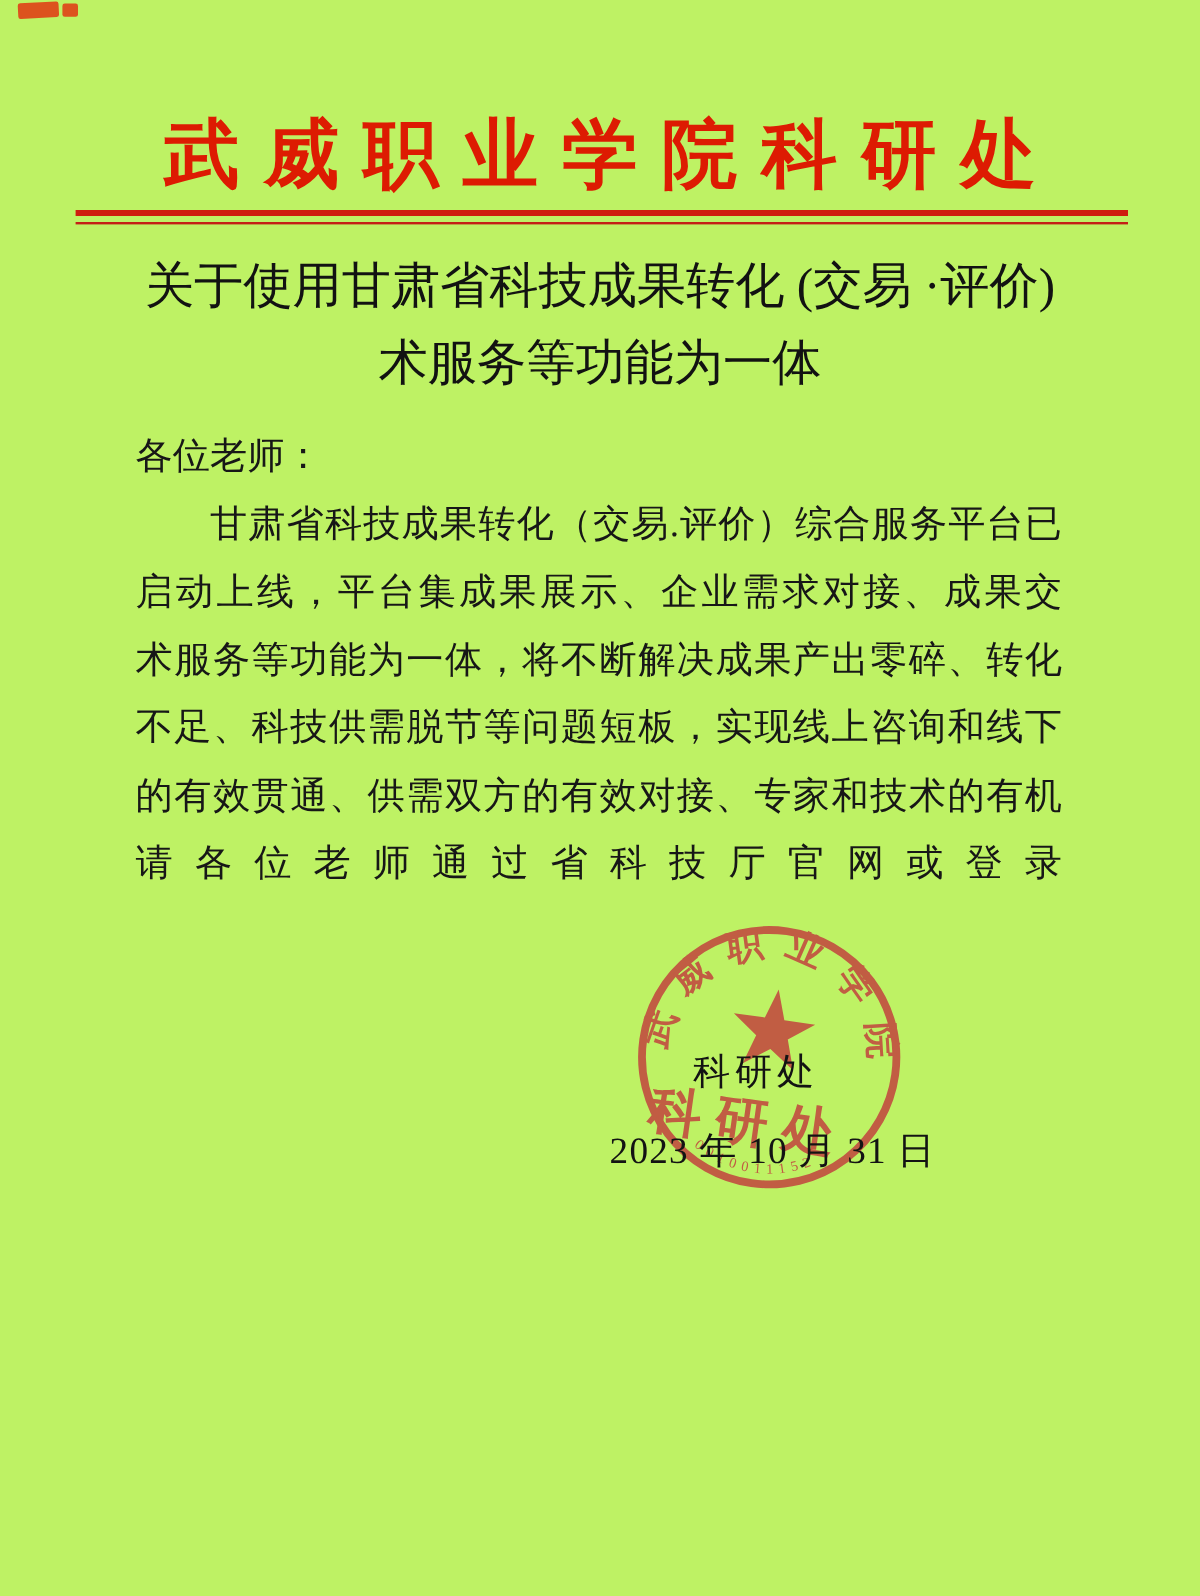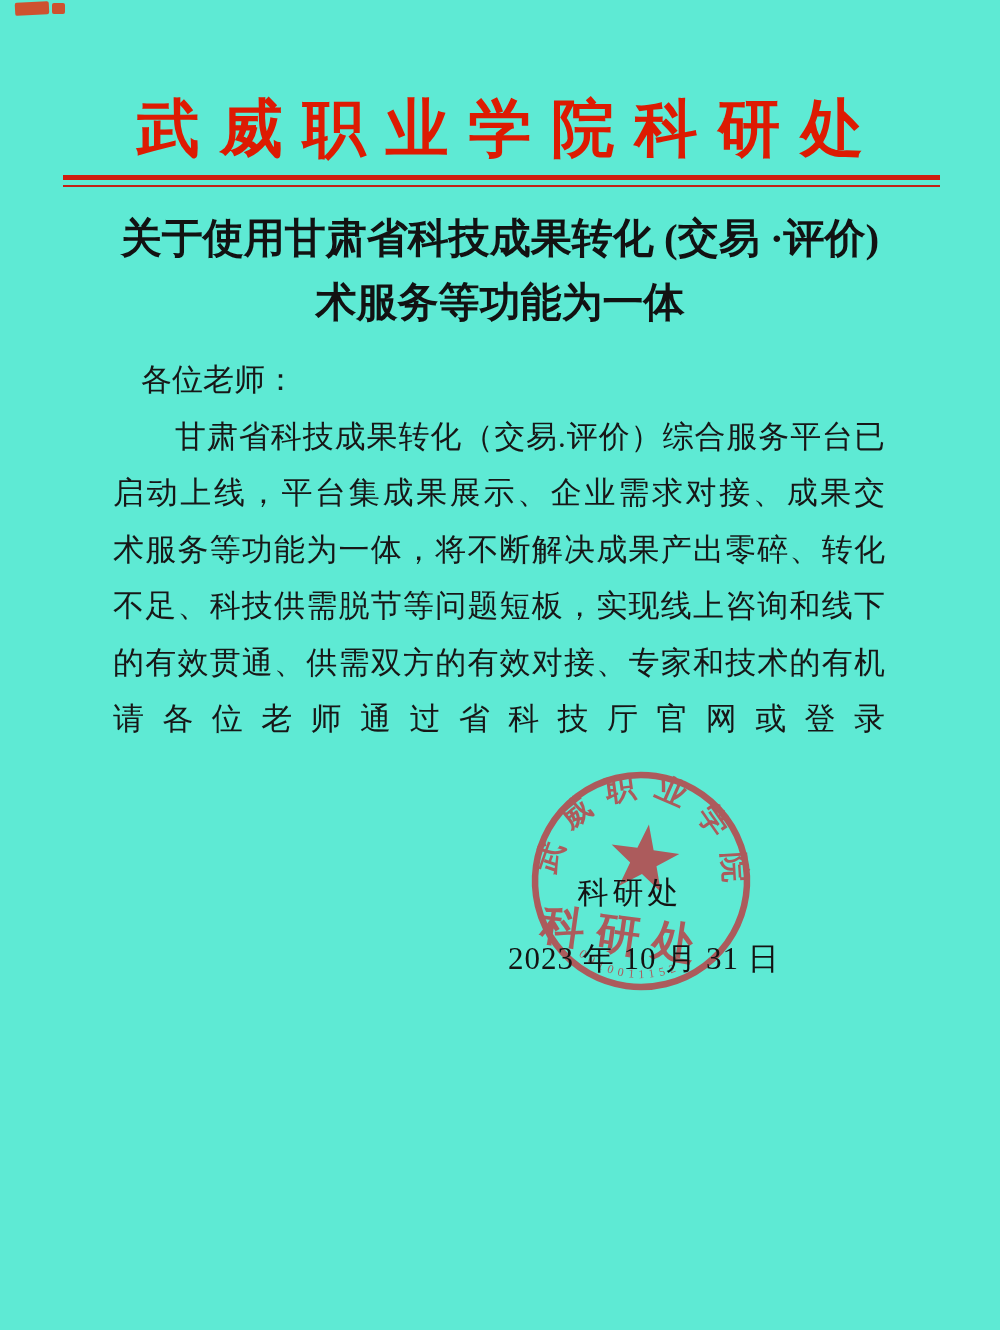--- a/index.html
+++ b/index.html
@@ -1,21 +1,21 @@
 <!DOCTYPE html>
 <html><head>
 <meta charset="utf-8">
 <style>
   html, body { margin: 0; padding: 0; background: #e9e9e9; }
   .page {
     position: relative;
     width: 1000px;
     height: 1330px;
     margin: 0 auto;
-    background: #5eead4;
+    background: #bef264;
     font-family: "Liberation Serif", "DejaVu Serif", serif;
     overflow: hidden;
   }
   
   .artifact { position: absolute; background: #e23712; opacity: 0.85; border-radius: 2px; }
   .artifact-1 { left: 15px; top: 2px; width: 34px; height: 13px; transform: rotate(-3deg); }
   .artifact-2 { left: 52px; top: 3px; width: 13px; height: 11px; }
 
   .letterhead {
     position: absolute;
@@ -31,40 +31,40 @@
   .rule { position: absolute; left: 63px; width: 877px; }
   .rule-thick { top: 175px; height: 5px; background: #ce1d0f; }
   .rule-thin  { top: 185px; height: 2px; background: #c32015; }
 
   .notice-title {
     position: absolute;
     top: 206px; left: 0; width: 100%;
     text-align: center;
     color: #121212;
     font-size: 41px;
-    font-weight: 700;
+    font-weight: 400;
     line-height: 64px;
     white-space: nowrap;
   }
 
   .body-block {
     position: absolute;
     top: 352px; left: 113px; width: 772px;
     color: #171717;
     font-size: 31px;
   }
   .body-line {
     height: 56.5px;
     line-height: 56.5px;
     text-align: justify;
     text-align-last: justify;
     text-justify: inter-character;
     overflow: hidden;
   }
-  .body-line.align-left { text-align: left; text-align-last: left; margin-left: 28px; }
+  .body-line.align-left { text-align: left; text-align-last: left; }
   .body-line.indent { text-indent: 62px; }
 
   .sign-dept {
     position: absolute;
     left: 500px; top: 872px; width: 260px;
     text-align: center;
     color: #131313;
     font-size: 31px;
     letter-spacing: 4px;
     z-index: 3;

